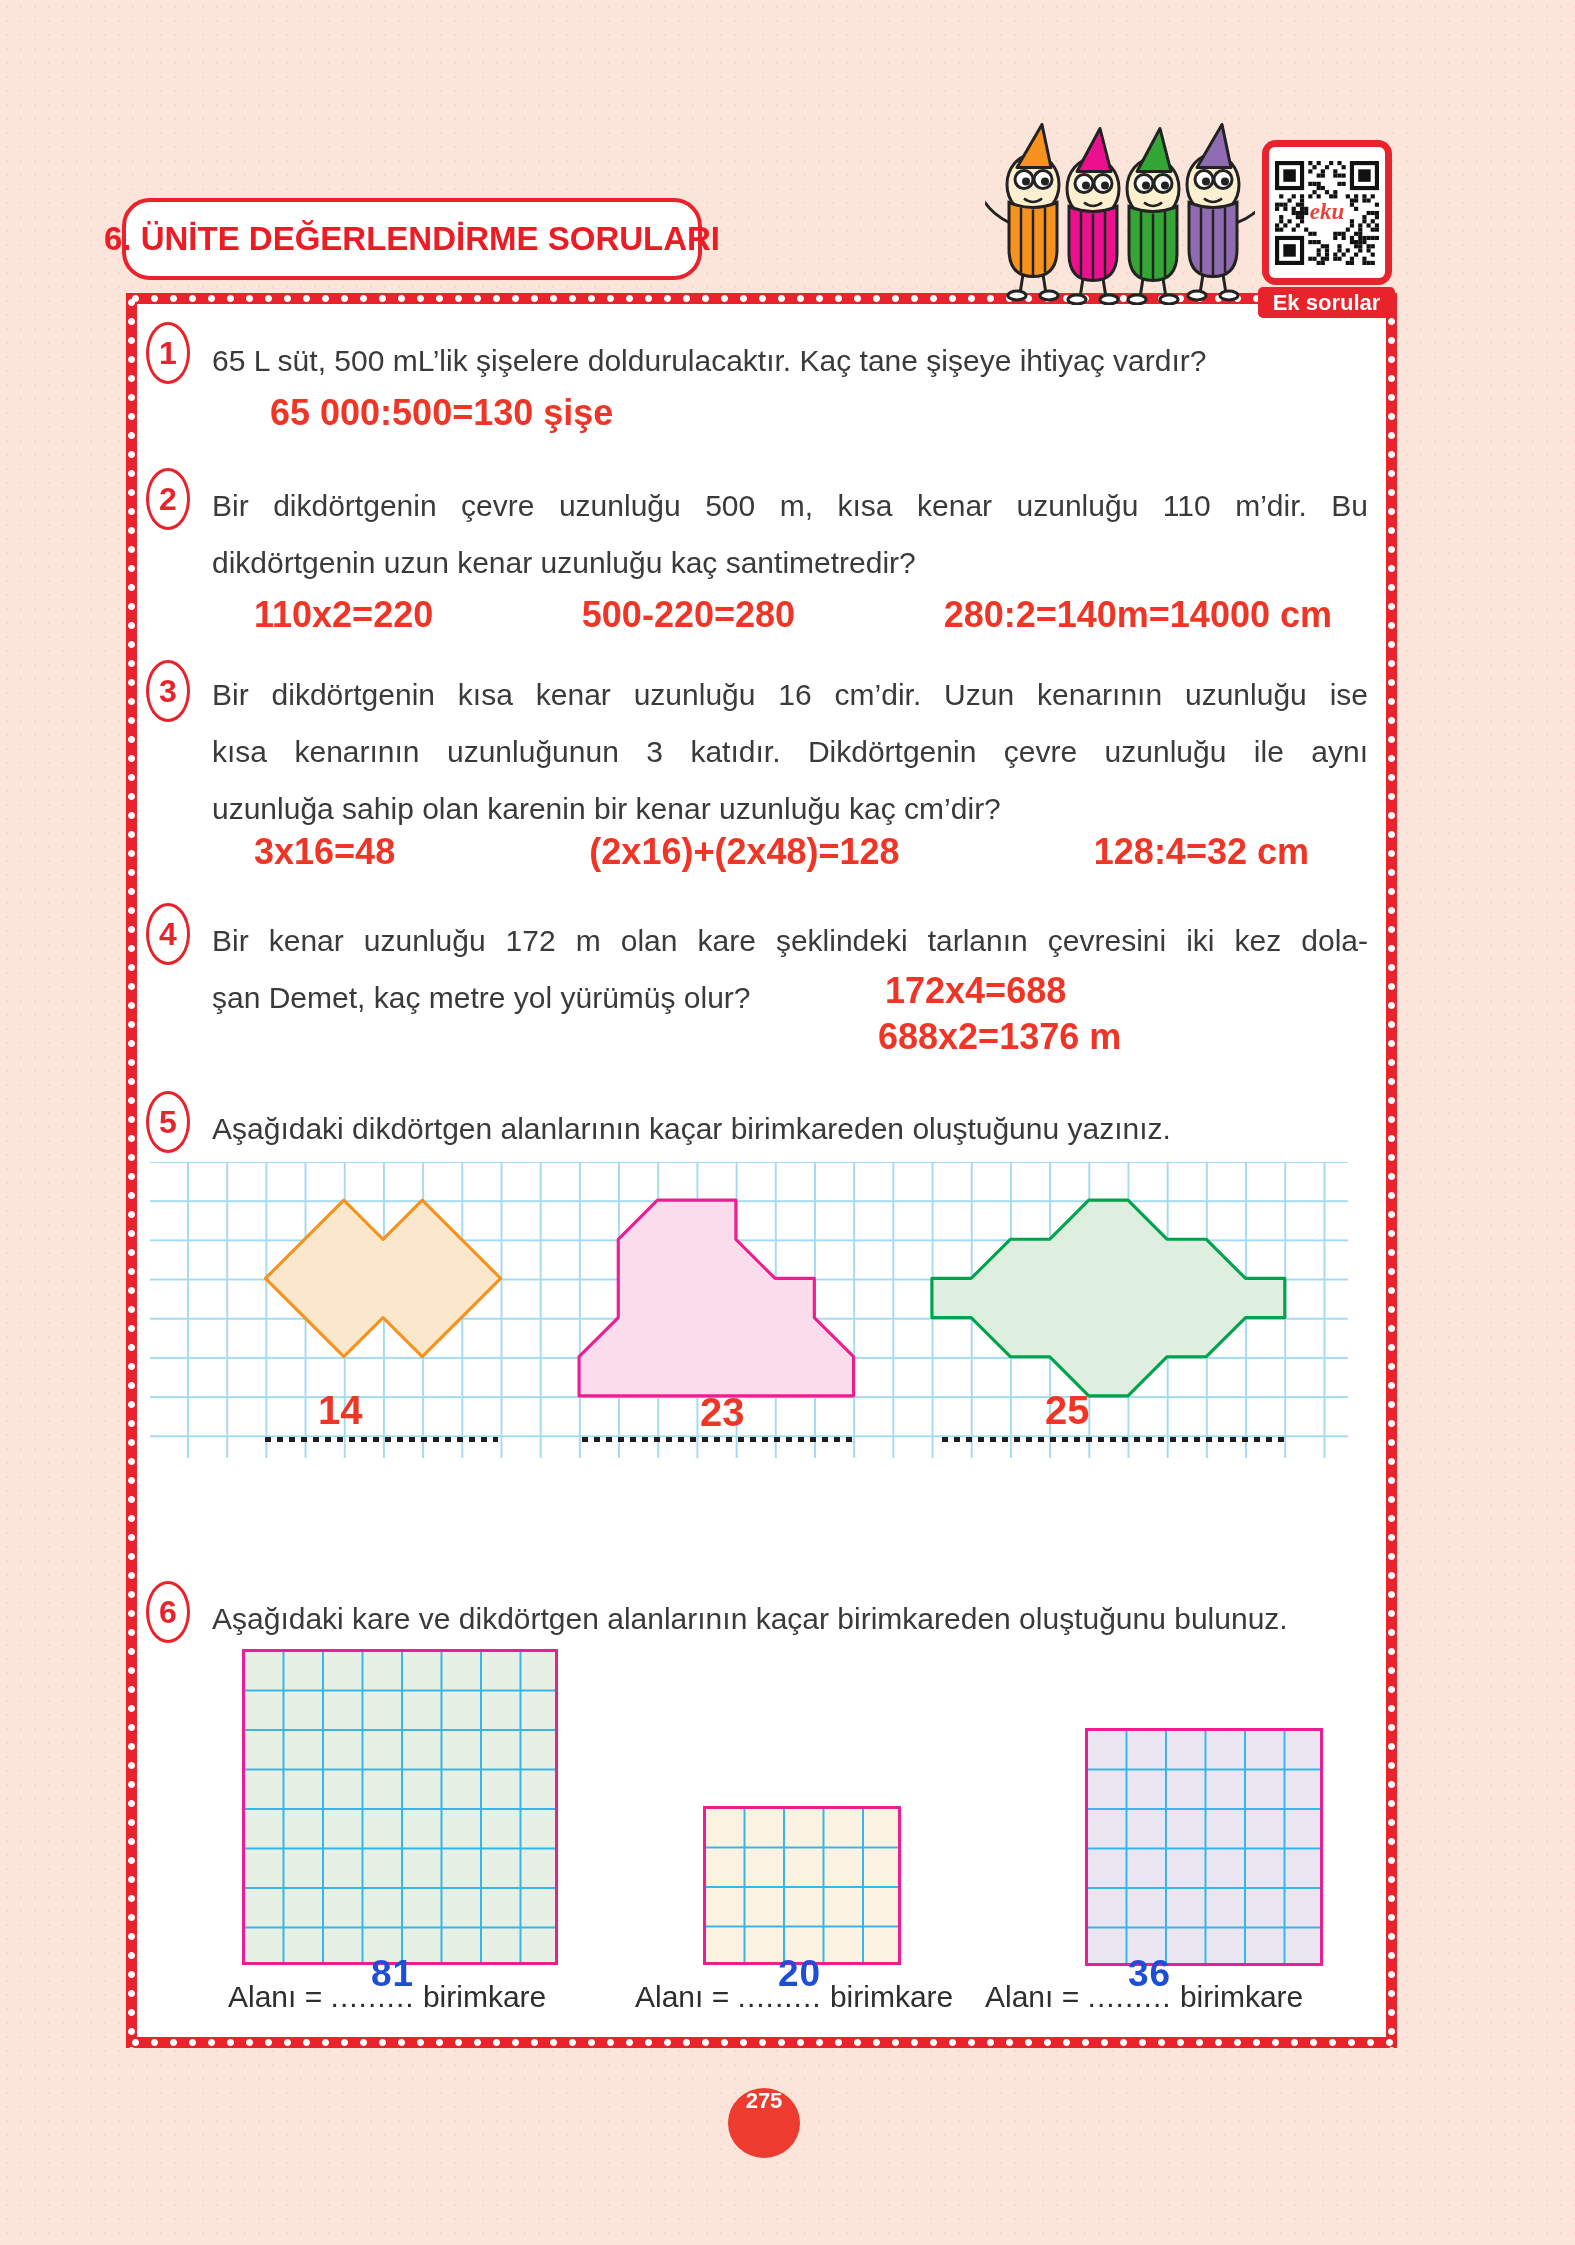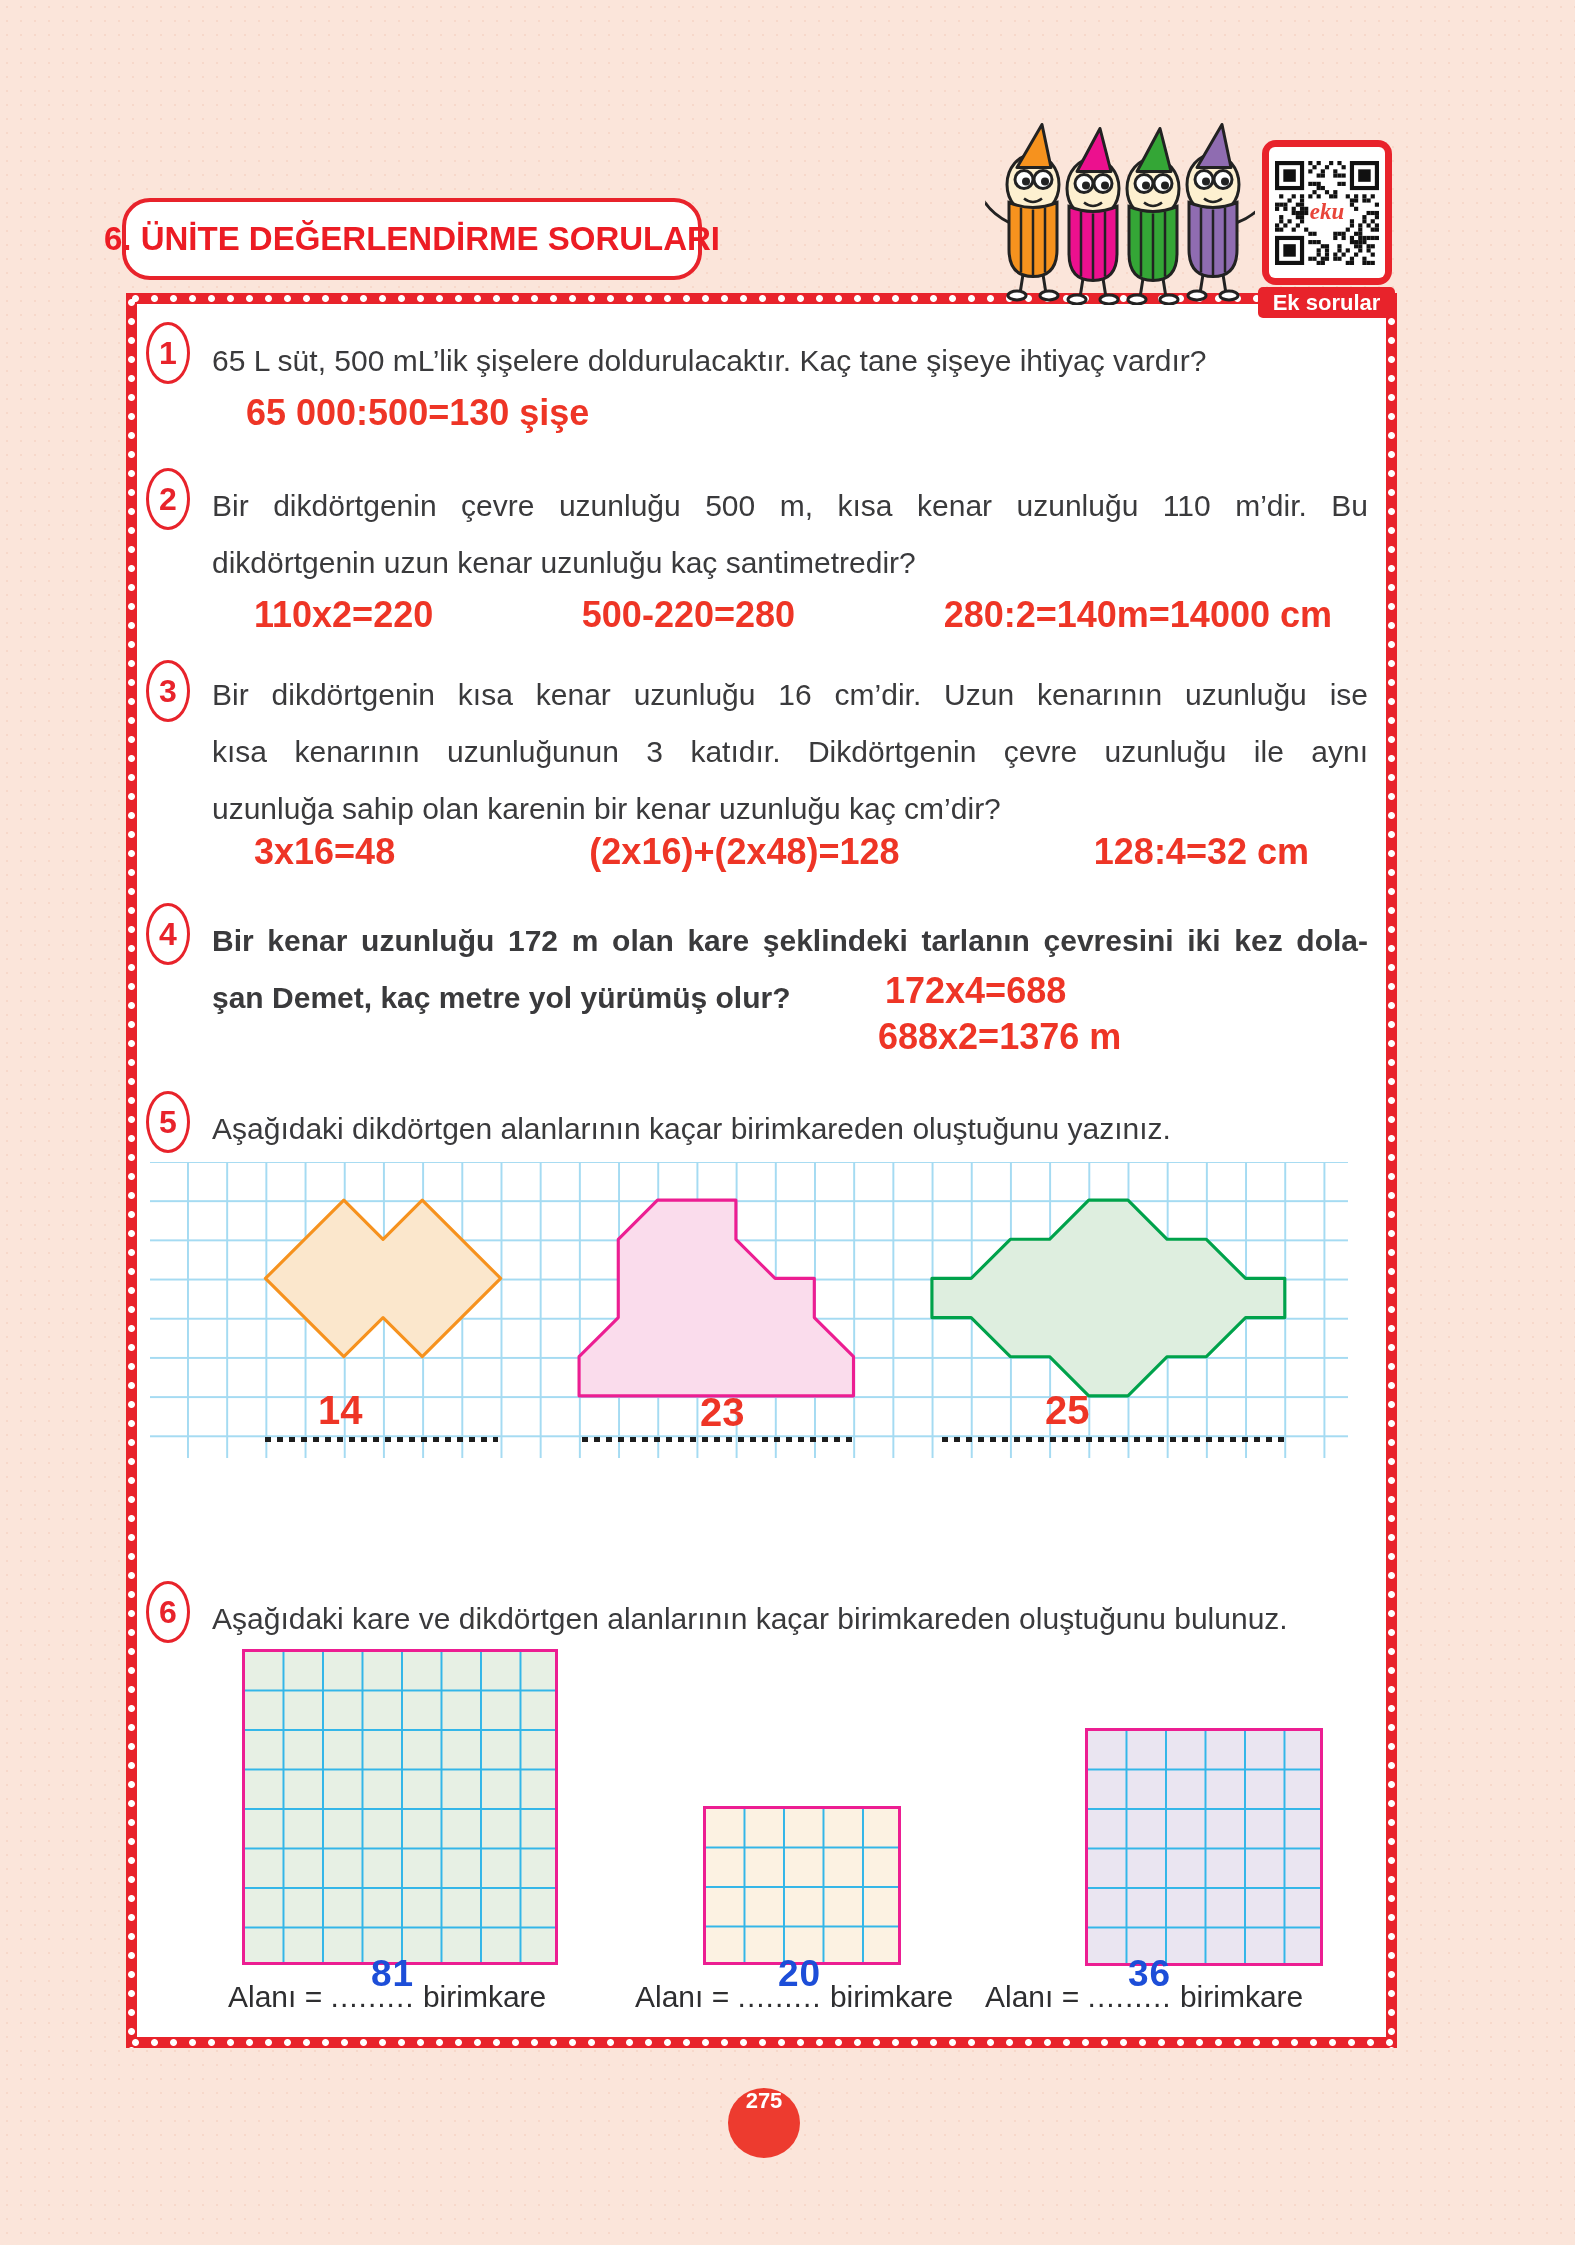--- a/index.html
+++ b/index.html
@@ -361,21 +361,21 @@
 </div>
 
 <div class="abs main-box"></div>
 
 <div class="abs qnum" style="left:146px; top:322px;">
   <span>1</span>
 </div>
 <div class="abs qtext" style="top:332px;">
   <span class="qline">65 L süt, 500 mL’lik şişelere doldurulacaktır. Kaç tane şişeye ihtiyaç vardır?</span>
 </div>
-<div class="abs ans" style="left:246px; top:392px;">65 000:500=130 şişe</div>
+<div class="abs ans" style="left:270px; top:392px;">65 000:500=130 şişe</div>
 
 <div class="abs qnum" style="left:146px; top:468px;">
   <span>2</span>
 </div>
 <div class="abs qtext" style="top:477px;">
   <span class="qline stretch">Bir dikdörtgenin çevre uzunluğu 500 m, kısa kenar uzunluğu 110 m’dir. Bu</span>
   <span class="qline">dikdörtgenin uzun kenar uzunluğu kaç santimetredir?</span>
 </div>
 <div class="abs ans ans-row" style="left:207px; top:594px; width:1078px;">
   <span>110x2=220</span>
@@ -393,21 +393,21 @@
 </div>
 <div class="abs ans ans-row" style="left:207px; top:831px; width:1055px;">
   <span>3x16=48</span>
   <span>(2x16)+(2x48)=128</span>
   <span>128:4=32 cm</span>
 </div>
 
 <div class="abs qnum" style="left:146px; top:903px;">
   <span>4</span>
 </div>
-<div class="abs qtext" style="top:912px;font-weight:bold;">
+<div class="abs qtext" style="top:912px;">
   <span class="qline stretch">Bir kenar uzunluğu 172 m olan kare şeklindeki tarlanın çevresini iki kez dola-</span>
   <span class="qline">şan Demet, kaç metre yol yürümüş olur?</span>
 </div>
 <div class="abs ans" style="left:885px; top:970px;">172x4=688</div>
 <div class="abs ans" style="left:878px; top:1016px;">688x2=1376 m</div>
 
 <div class="abs qnum" style="left:146px; top:1091px;">
   <span>5</span>
 </div>
 <div class="abs qtext" style="top:1100px;">

